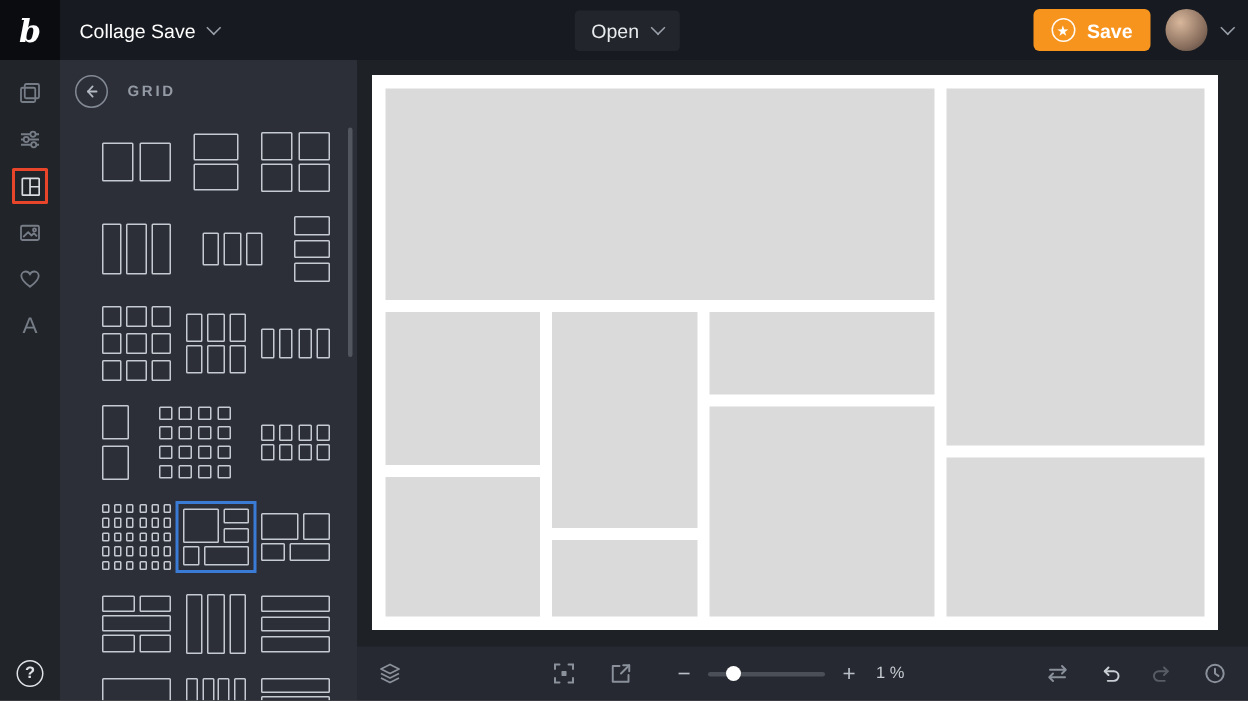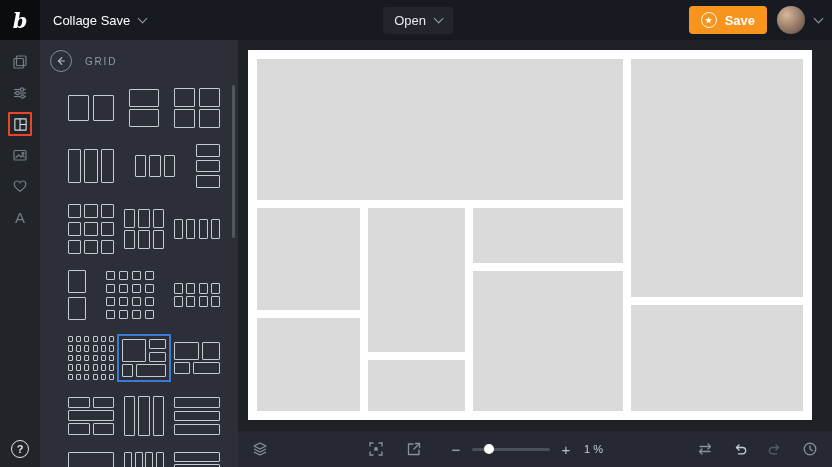--- a/index.html
+++ b/index.html
@@ -23,21 +23,21 @@
   .rail-btn{width:24px;height:24px;display:flex;align-items:center;justify-content:center;color:#767d87;cursor:pointer;flex:none;}
   .rail-btn.selected{border:2px solid #e8452a;box-sizing:border-box;color:#d9dde2;border-radius:1px;}
   .text-tool-glyph{font-size:15px;line-height:1;}
   .help-btn{position:absolute;left:11px;bottom:9px;width:18px;height:18px;border-radius:50%;border:1.5px solid #dfe2e6;color:#dfe2e6;
             font-size:11px;font-weight:bold;display:flex;align-items:center;justify-content:center;box-sizing:border-box;cursor:pointer;}
 
   
   .panel{position:absolute;left:40px;top:40px;bottom:0;width:198px;background:#2c2f38;overflow:hidden;z-index:4;}
   .panel-header{display:flex;align-items:center;gap:13px;padding:10px 0 0 10px;}
   .back-btn{width:22px;height:22px;border-radius:50%;border:1.5px solid #838a94;color:#b3b9c2;display:flex;align-items:center;justify-content:center;box-sizing:border-box;cursor:pointer;flex:none;}
-  .panel-title{color:#959ba5;font-size:10px;font-weight:normal;letter-spacing:1.8px;}
+  .panel-title{color:#959ba5;font-size:10px;font-weight:bold;letter-spacing:1.8px;}
   .thumbs{position:absolute;left:28px;top:48px;width:152px;display:flex;flex-direction:column;gap:16px;}
   .thumb-row{display:flex;justify-content:space-between;align-items:center;}
   .thumb{position:relative;flex:none;cursor:pointer;}
   .thumb.selected{outline:2px solid #3a7bd5;outline-offset:3px;}
   .tcell{position:absolute;box-sizing:border-box;border:1px solid #c6cbd2;border-radius:1px;}
   .scrollbar{position:absolute;right:3px;top:45px;width:3px;height:153px;background:#51565f;border-radius:2px;cursor:pointer;}
 
   
   .canvas-area{position:absolute;left:238px;top:40px;right:0;bottom:36px;background:#1e2126;}
   .canvas{position:absolute;left:10px;top:10px;background:#ffffff;}

